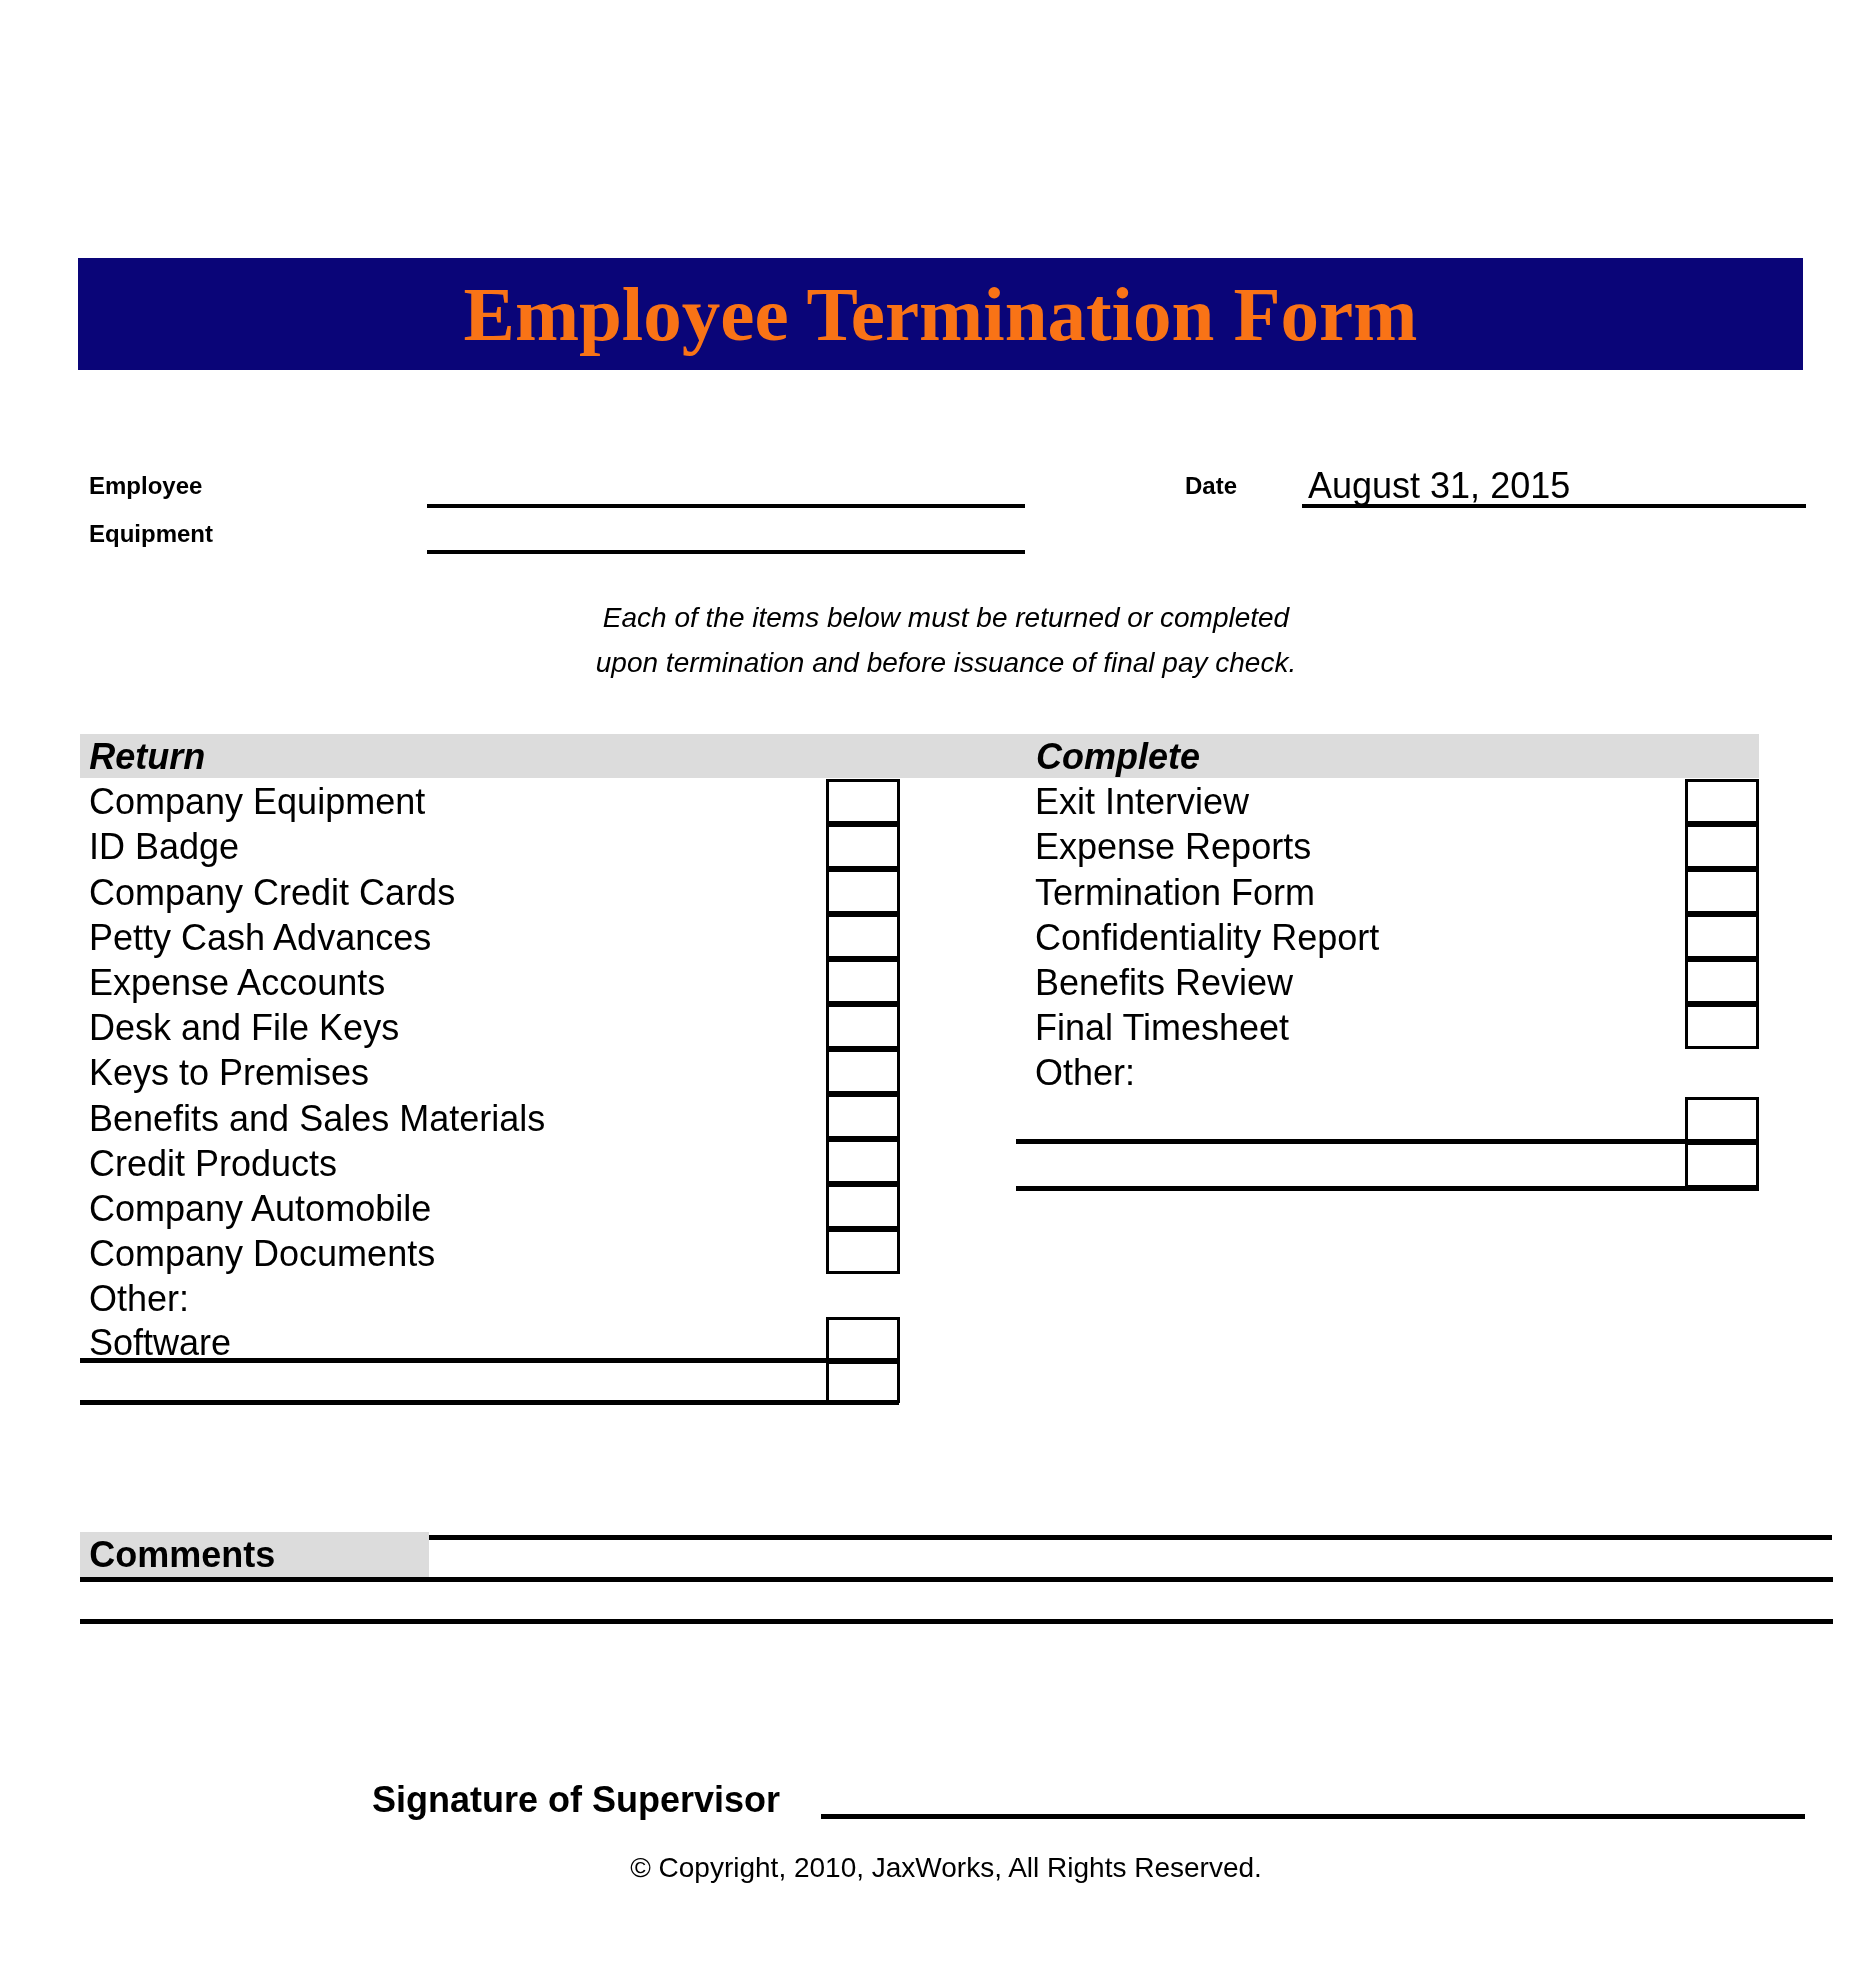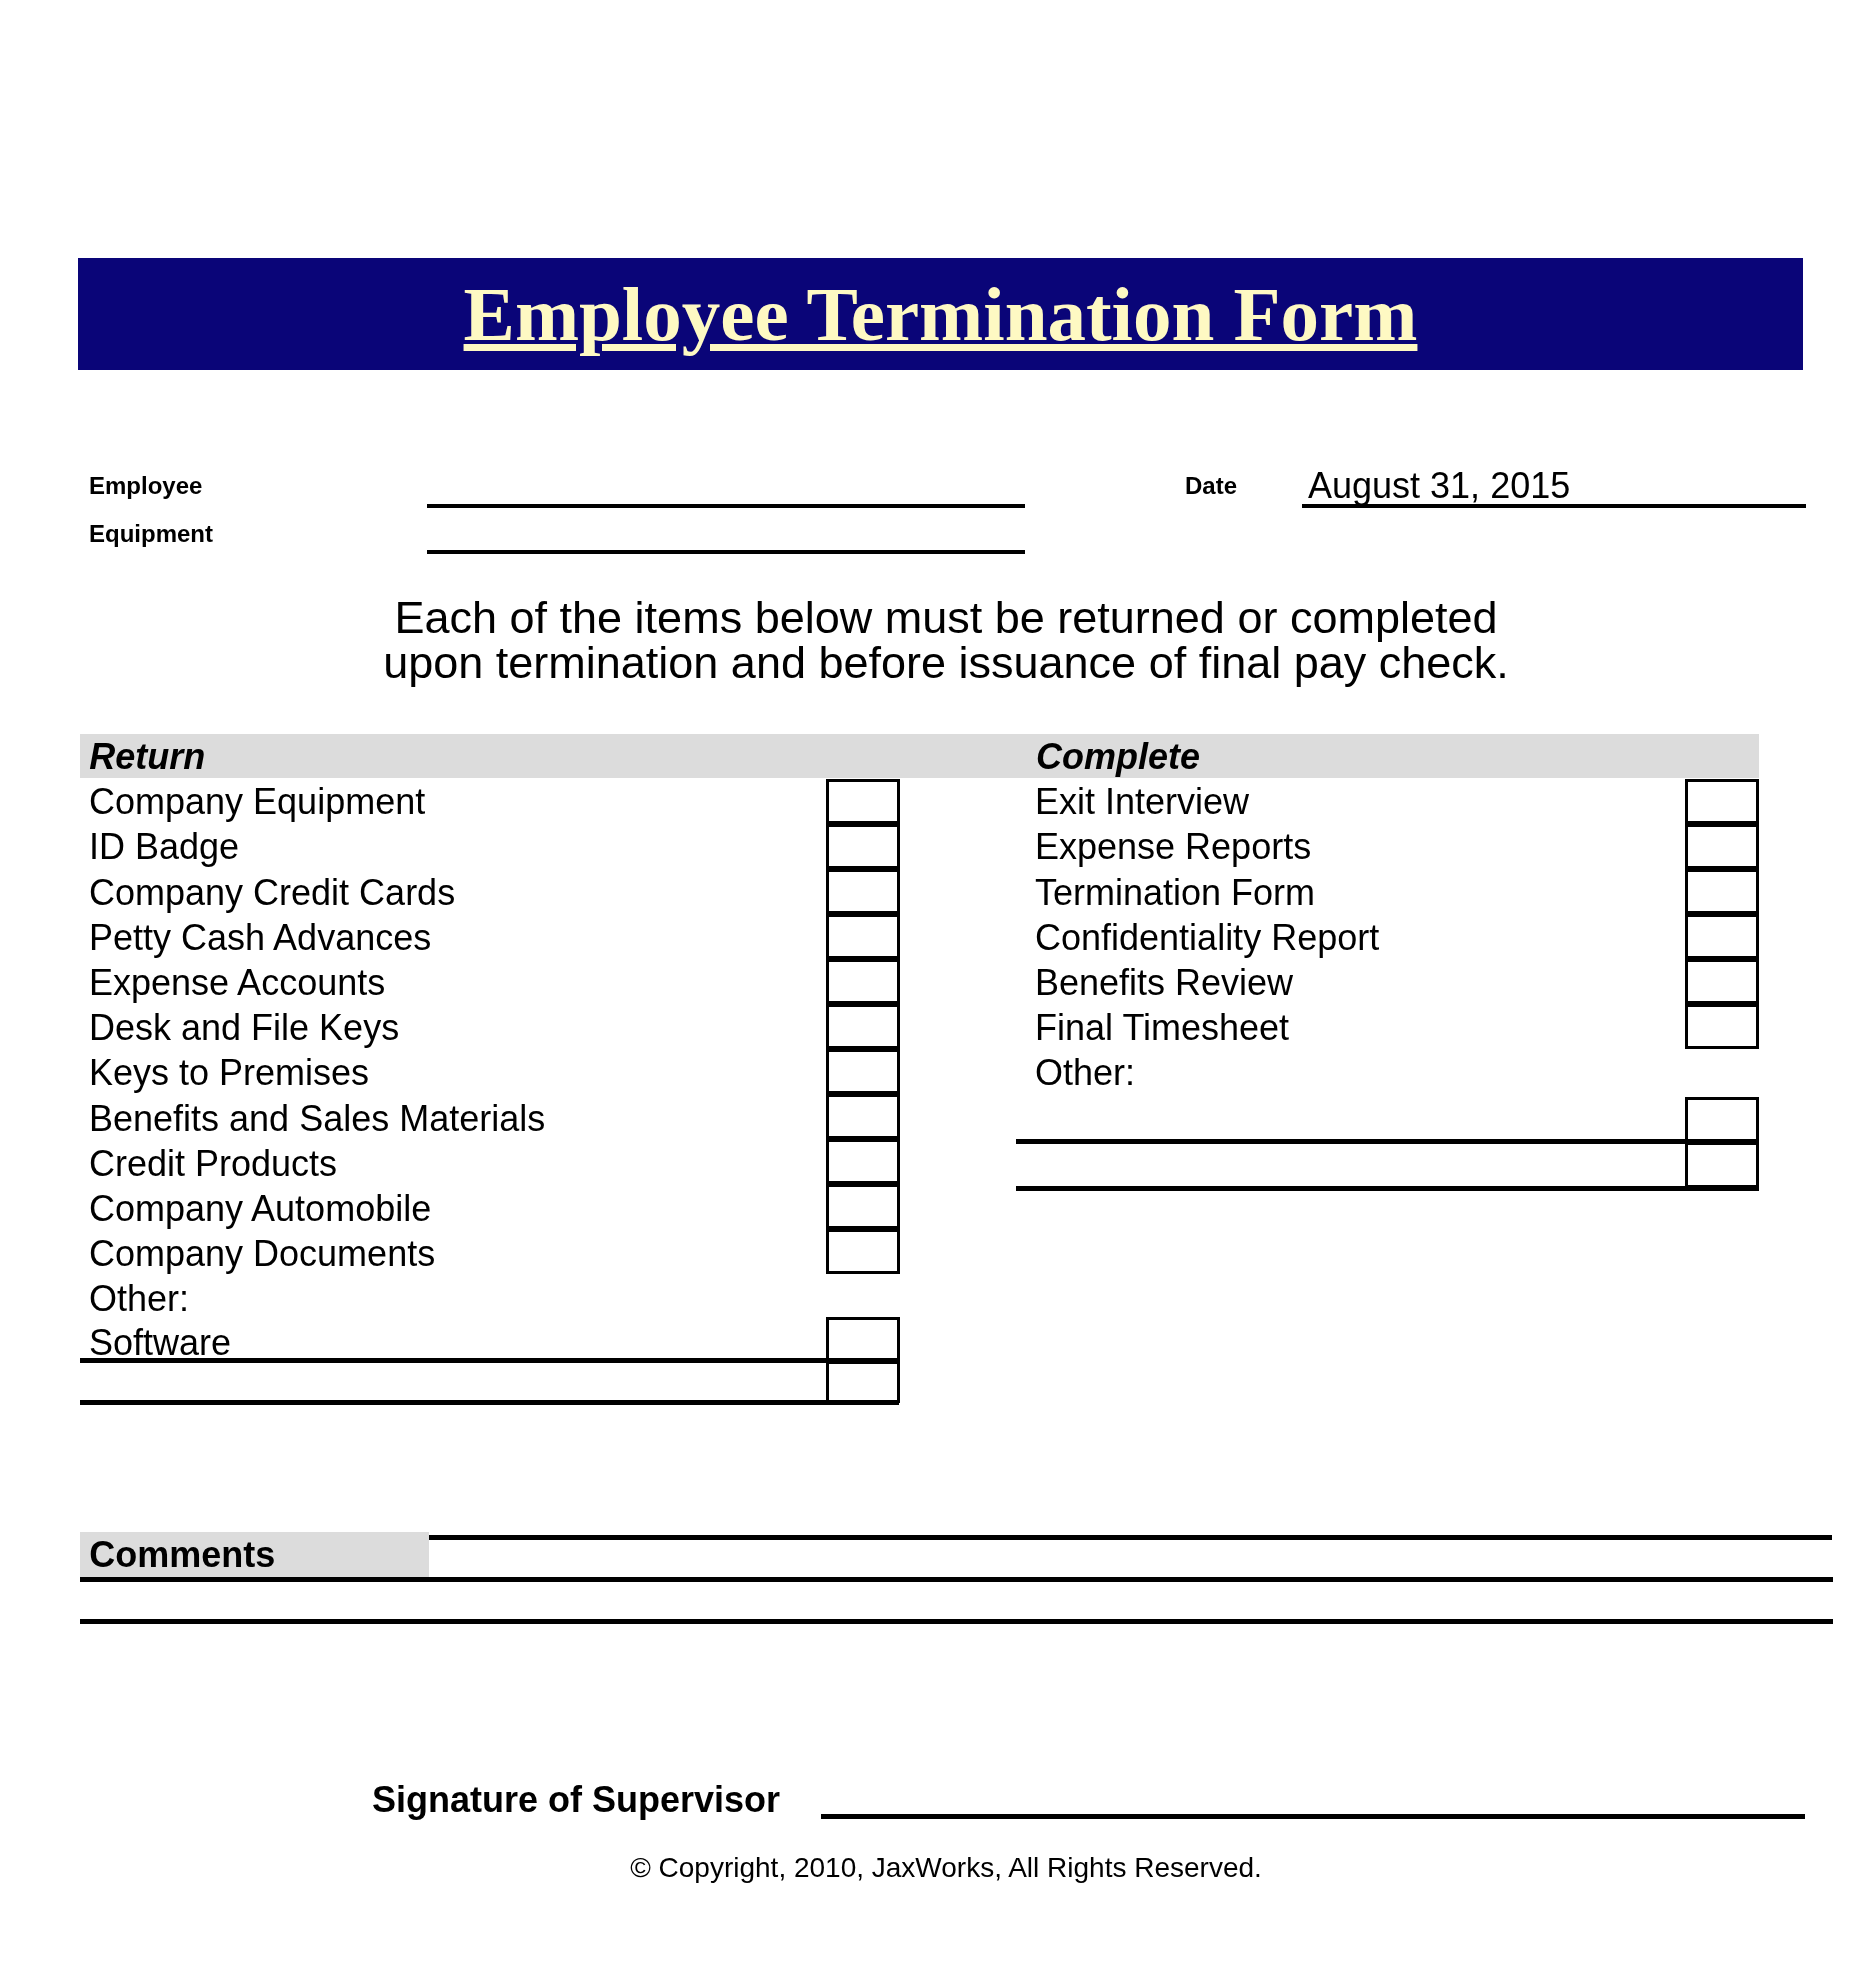--- a/index.html
+++ b/index.html
@@ -40,21 +40,22 @@
     white-space:nowrap;
   }
   .rule{
     position:absolute;
     background:#000000;
   }
   .instructions{
     position:absolute;
     left:80px;top:595px;width:1732px;
     text-align:center;
-    font-size:45px;
+    font-style:italic;
+    font-size:28px;
     line-height:45px;
   }
   .section-bar{
     position:absolute;
     left:80px;top:734px;width:1679px;height:44px;
     background:#dcdcdc;
     font-style:italic;
   }
   .section-header{
     position:absolute;
@@ -92,21 +93,21 @@
     text-align:center;
     font-size:28px;line-height:34px;margin-top:17px;
   }
 </style>
 </head>
 <body>
 
 <div class="page">
 
   <div class="title-banner" style="background: rgb(10, 5, 120);">
-    <div class="title-text" style="color: #fef9c3; text-decoration: underline;">Employee Termination Form</div>
+    <div class="title-text" style="color: #f97316;">Employee Termination Form</div>
   </div>
 
   <div class="lbl" style="left:89px;top:466px">Employee</div>
   <div class="rule" style="left:427px;top:504px;width:598px;height:3.9px"></div>
 
   <div class="lbl" style="left:89px;top:514px">Equipment</div>
   <div class="rule" style="left:427px;top:550px;width:598px;height:3.9px"></div>
 
   <div class="lbl" style="left:1185px;top:466px">Date</div>
   <div class="value" style="left:1308px;top:466px">August 31, 2015</div>

